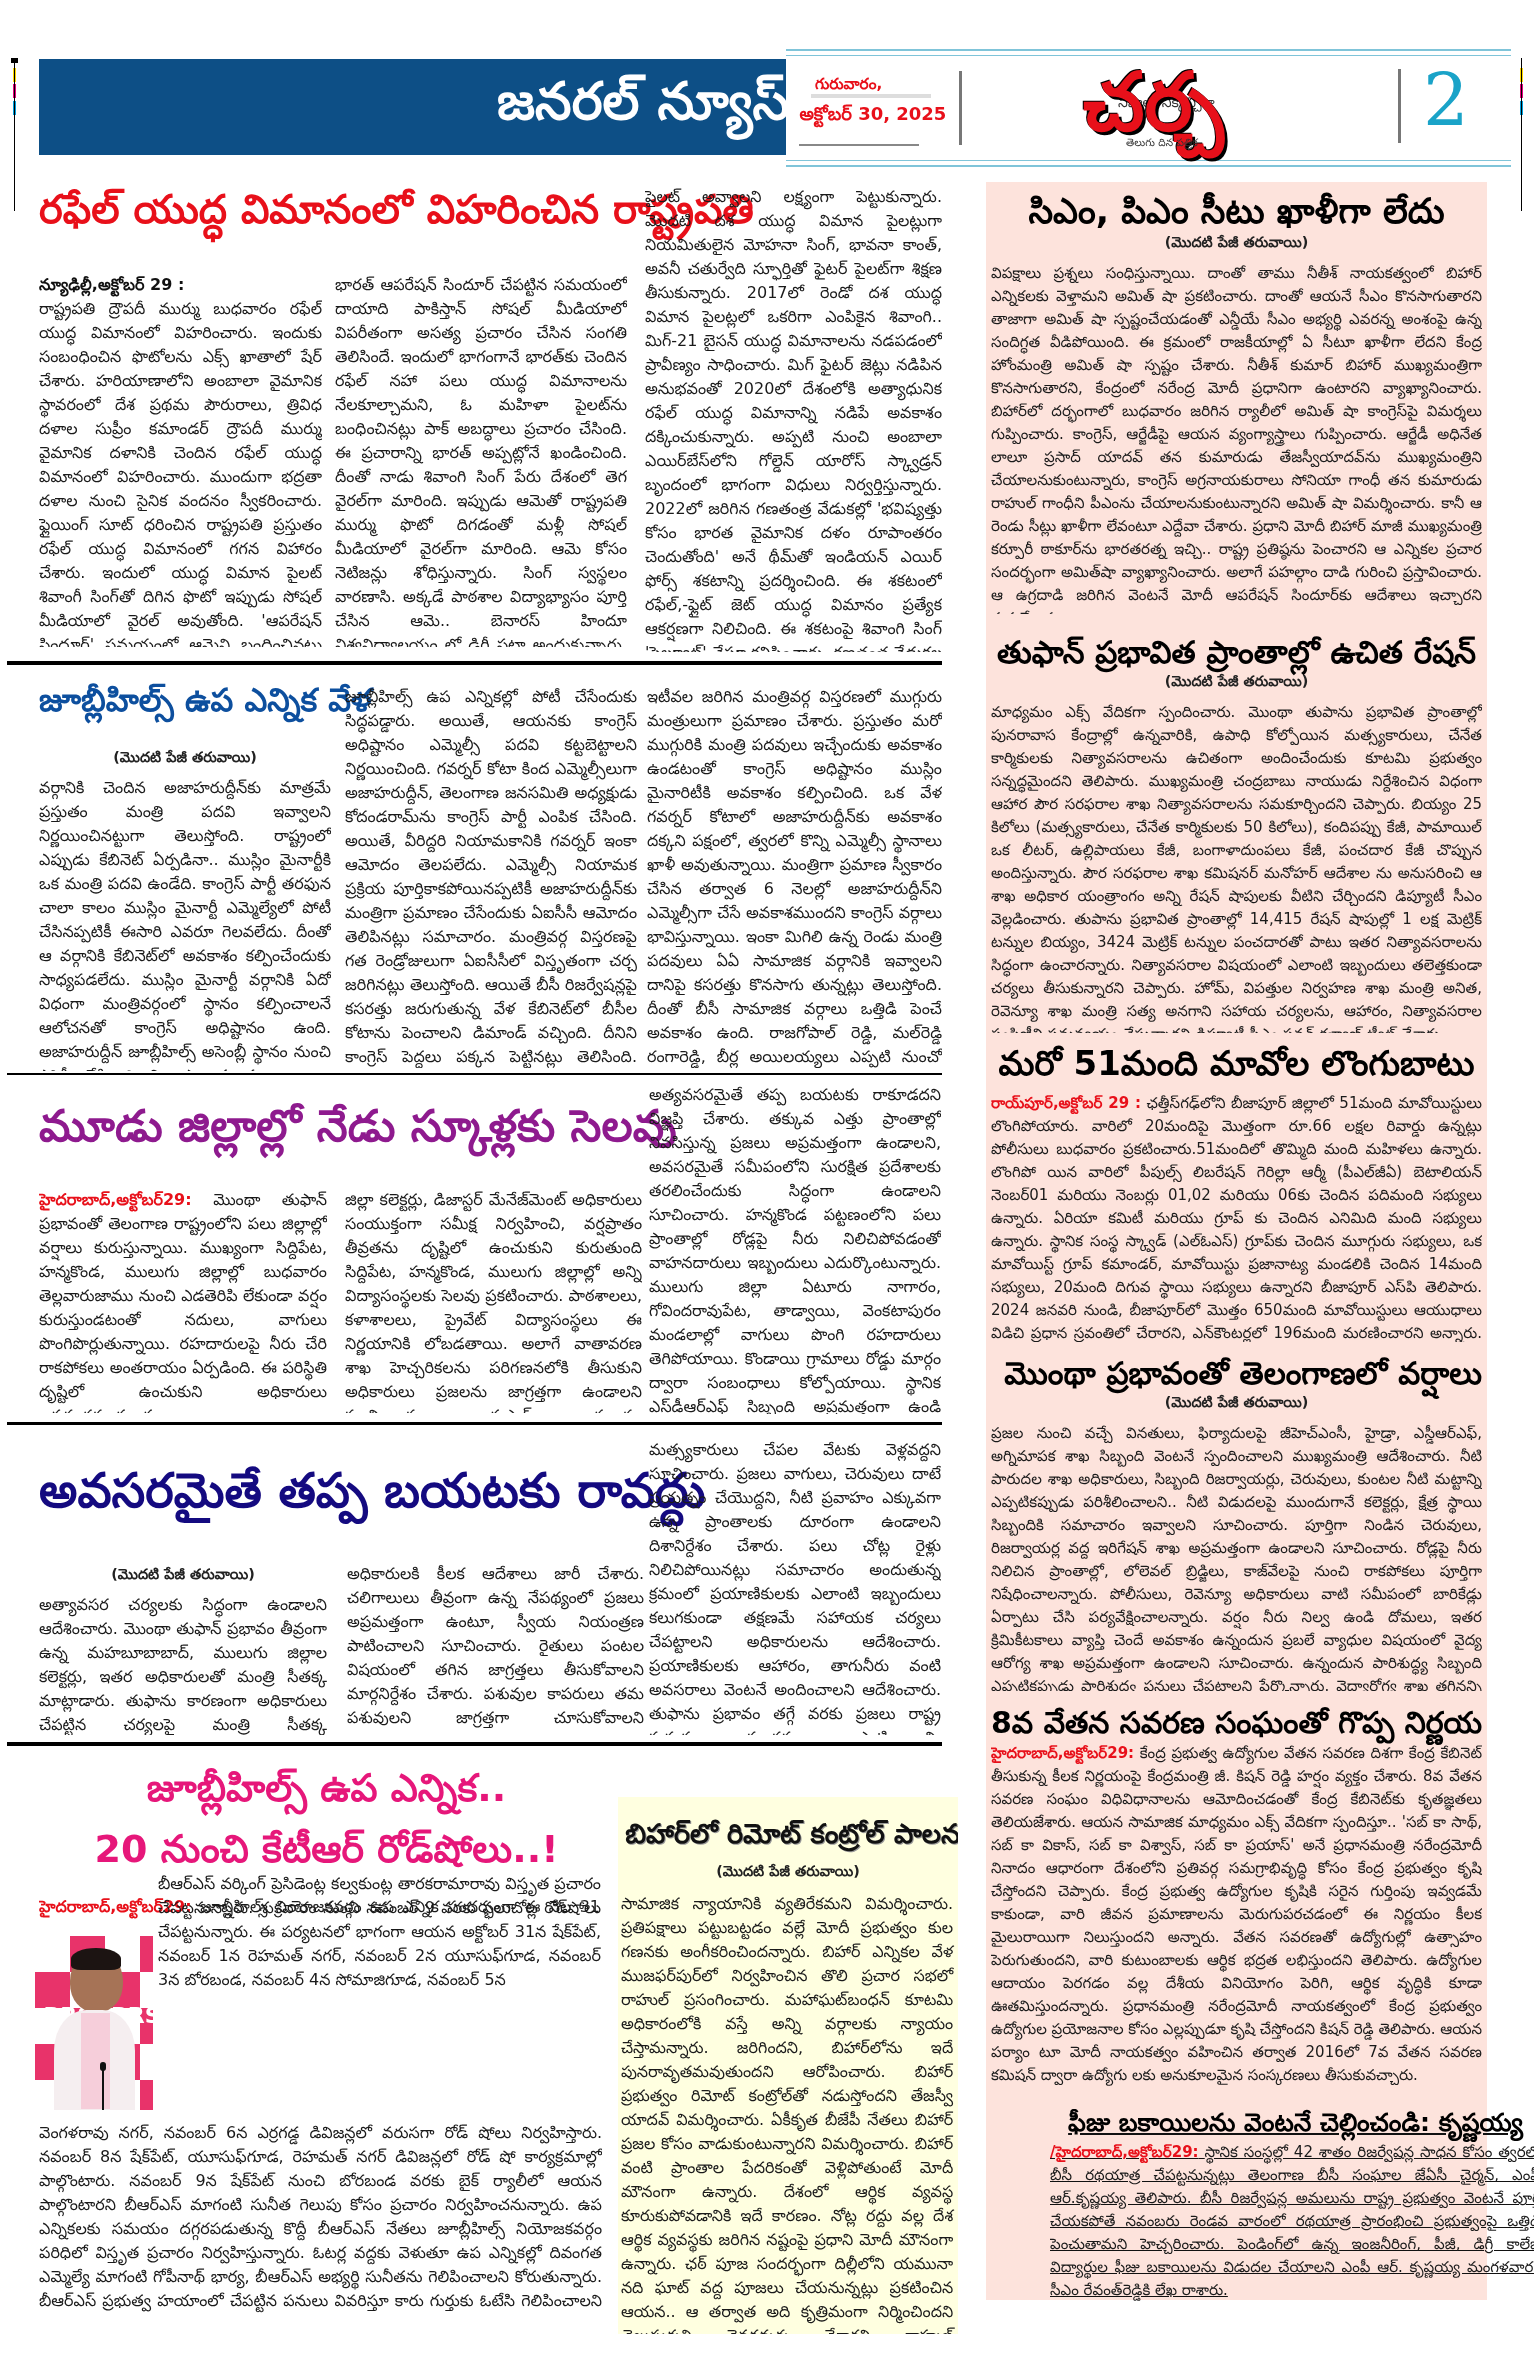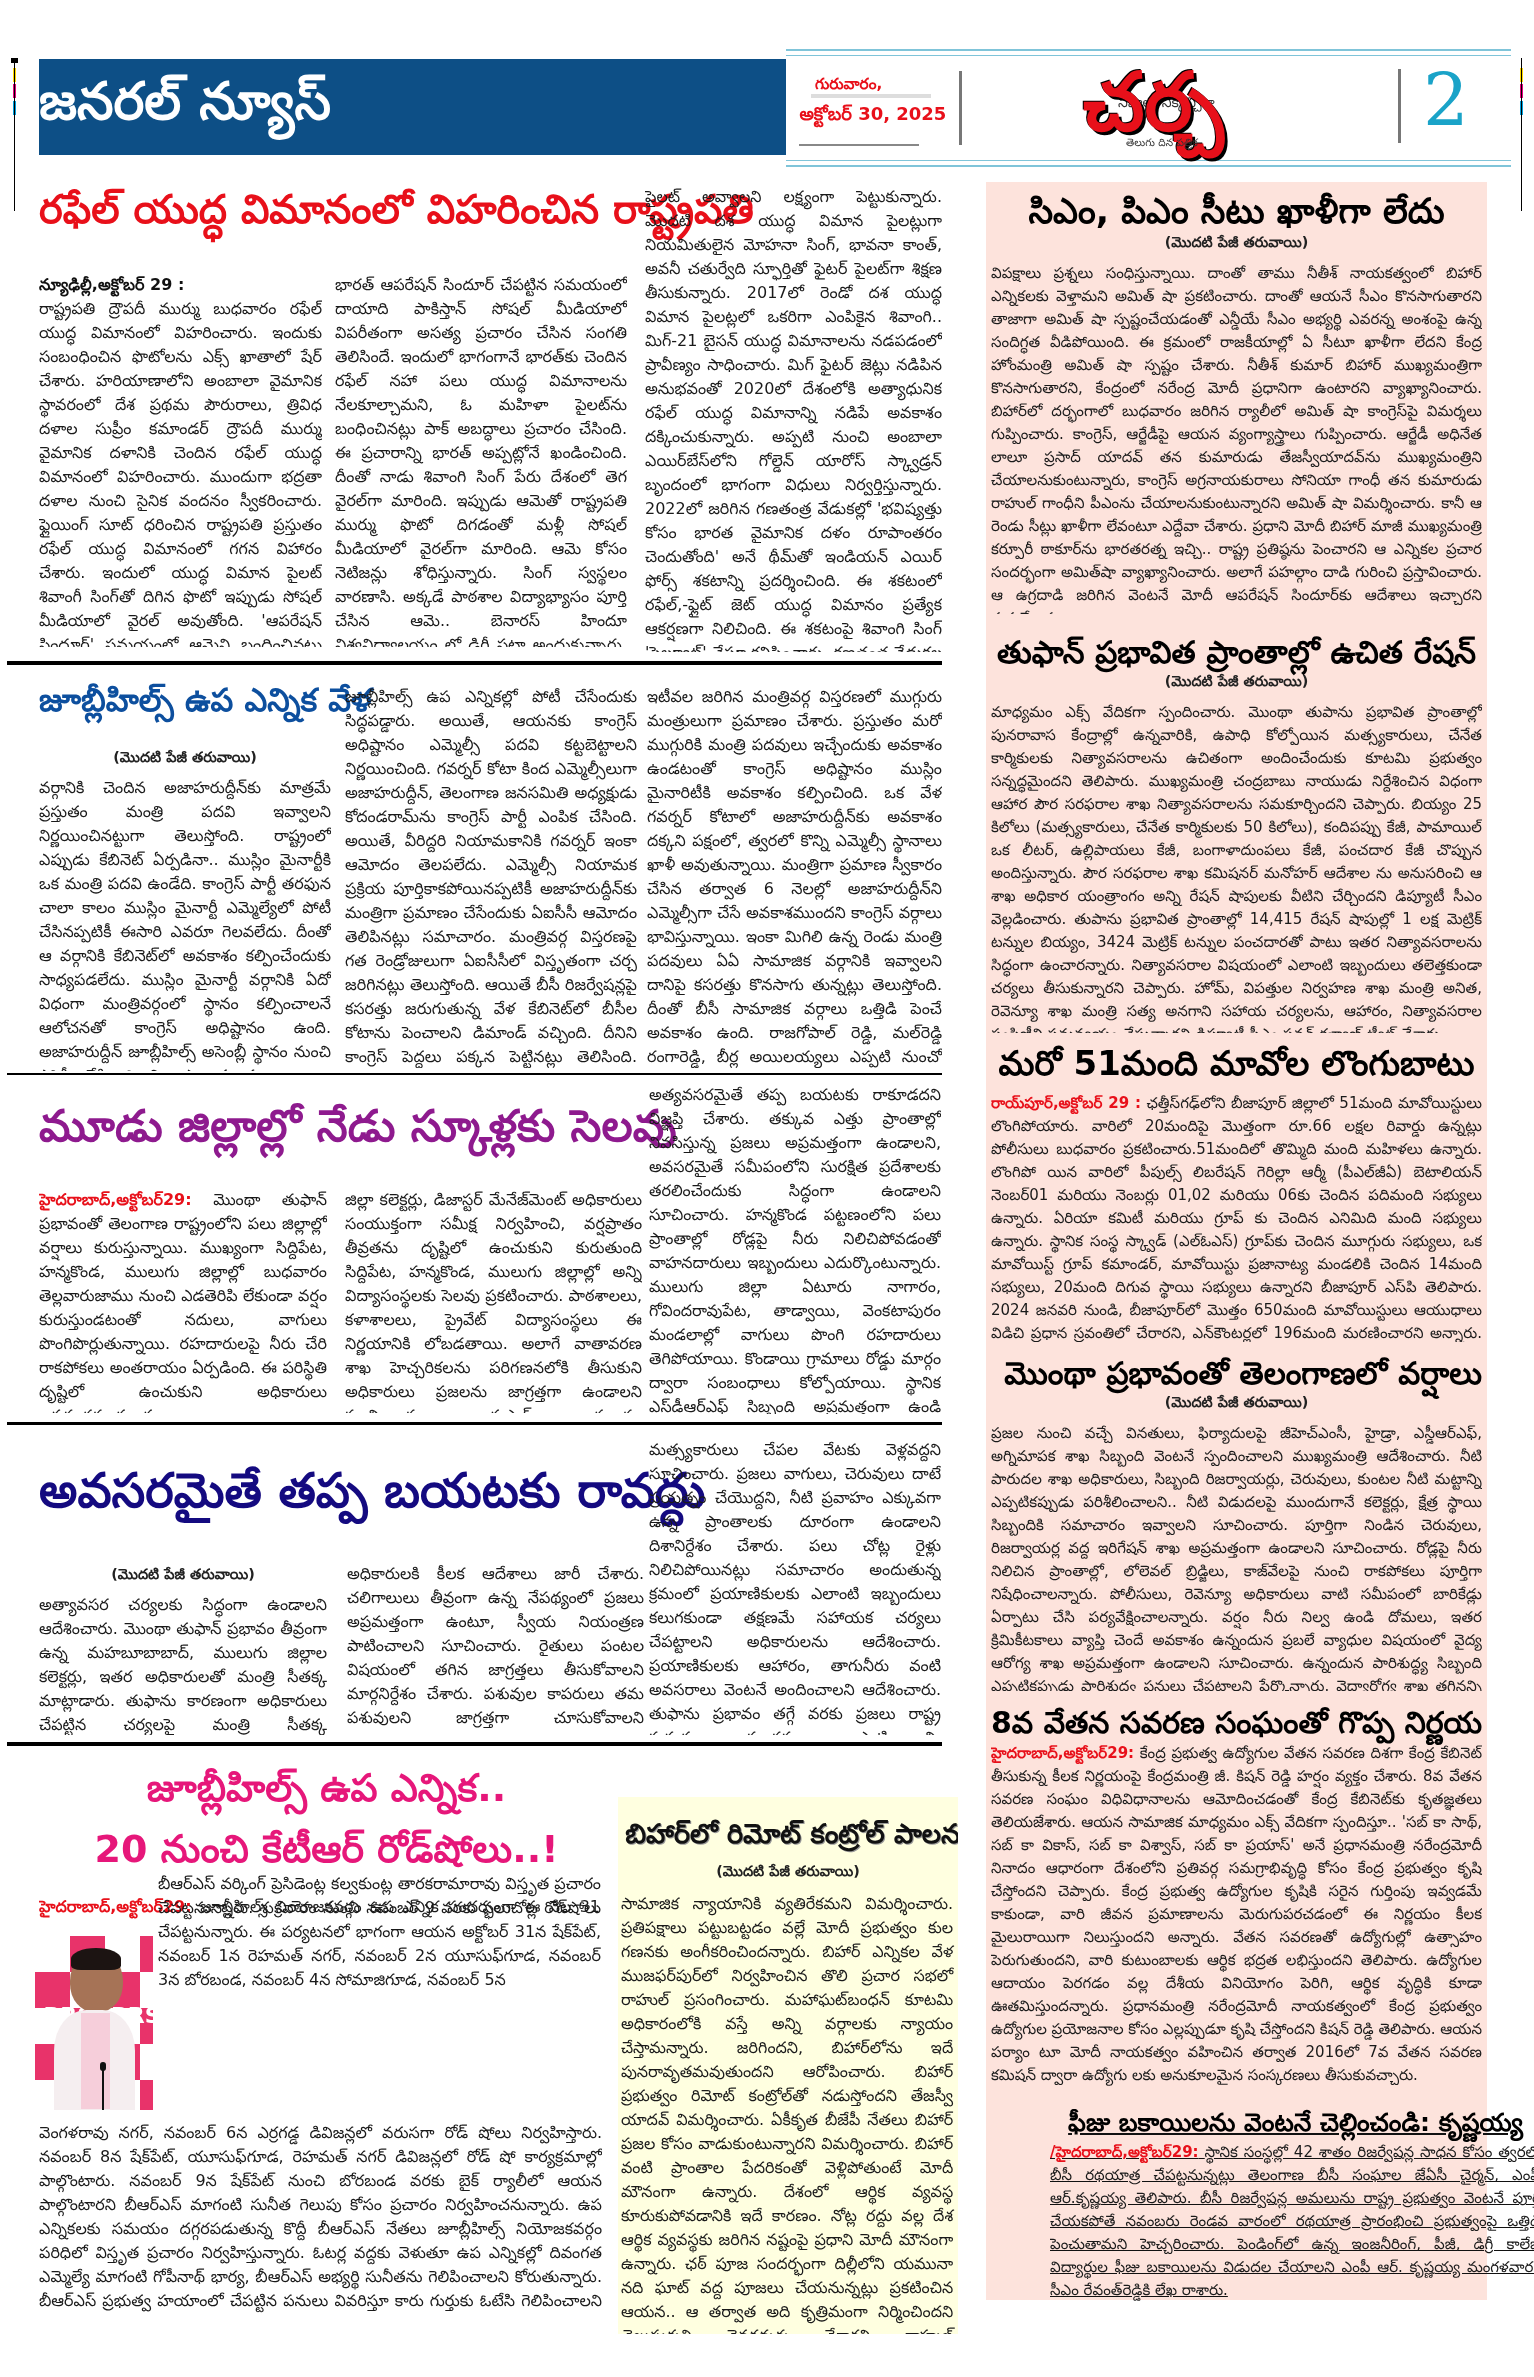--- a/index.html
+++ b/index.html
@@ -26,21 +26,21 @@
   <div style="position:absolute;left:0;top:43px;width:2.9px;height:14.4px;background:#00a0dc;"></div>
   <div style="position:absolute;left:0.5px;top:0;width:1px;height:153px;background:#000;"></div>
 </div>
 <div class="regmark" style="left:1520px; top:58px; height:158px;">
   <div style="position:absolute;left:0;top:9.6px;width:2.9px;height:14.4px;background:#ffd900;"></div>
   <div style="position:absolute;left:0;top:26px;width:2.9px;height:14.4px;background:#e6007e;"></div>
   <div style="position:absolute;left:0;top:43px;width:2.9px;height:14.4px;background:#00a0dc;"></div>
   <div style="position:absolute;left:0.5px;top:0;width:1px;height:153px;background:#000;"></div>
 </div>
 
-<div class="abs" style="left:39px; top:59px; width:750px; height:96px; background:#0d4f86; display:flex; align-items:center; justify-content:flex-start;">
+<div class="abs" style="left:39px; top:59px; width:750px; height:96px; background:#0d4f86; display:flex; align-items:center; justify-content:flex-end;">
   <span style="color:#fff; font-size:52px; font-weight:bold; font-family:'DejaVu Sans',sans-serif;">జనరల్ న్యూస్</span>
 </div>
 
 <div class="abs" style="left:786px; top:49px; width:725px; height:114px; border-top:2.4px solid #7fc4d9; border-bottom:2.4px solid #7fc4d9; background:#fff;">
   <div style="position:absolute;left:0;right:0;top:3.8px;height:1.4px;background:#7fc4d9;"></div>
   <div style="position:absolute;left:0;right:0;bottom:3.8px;height:1.4px;background:#7fc4d9;"></div>
 
   <div style="position:absolute;left:29px;top:24px;color:#e8101a;font-size:15.3px;font-weight:bold;">గురువారం,</div>
   <div style="position:absolute;left:25px;top:43px;width:120px;height:3.8px;background:#ddd;"></div>
   <div style="position:absolute;left:13.4px;top:52px;color:#e8101a;font-size:18px;font-weight:bold;">అక్టోబర్ 30, 2025</div>

